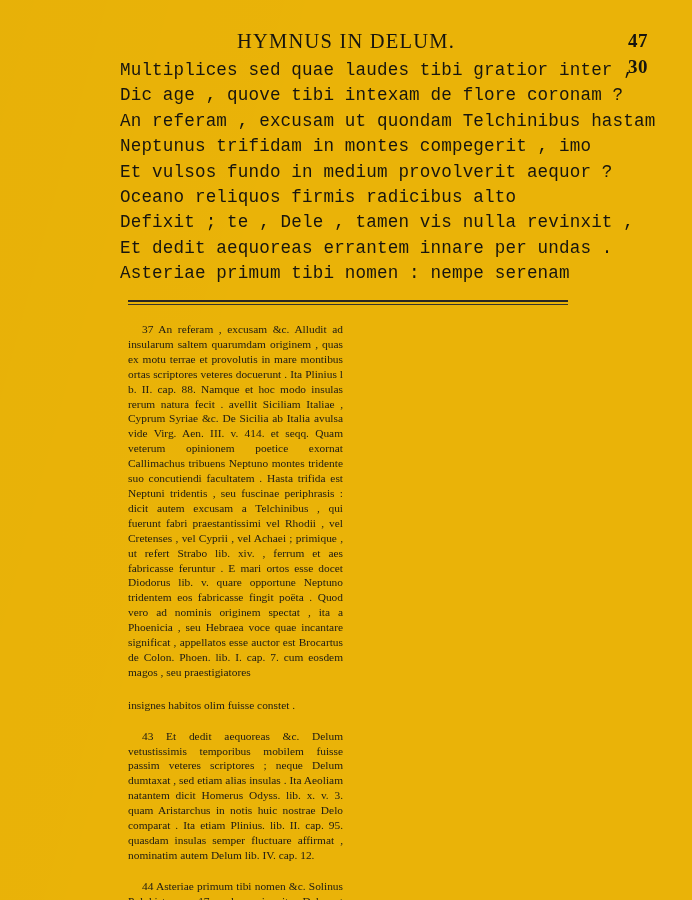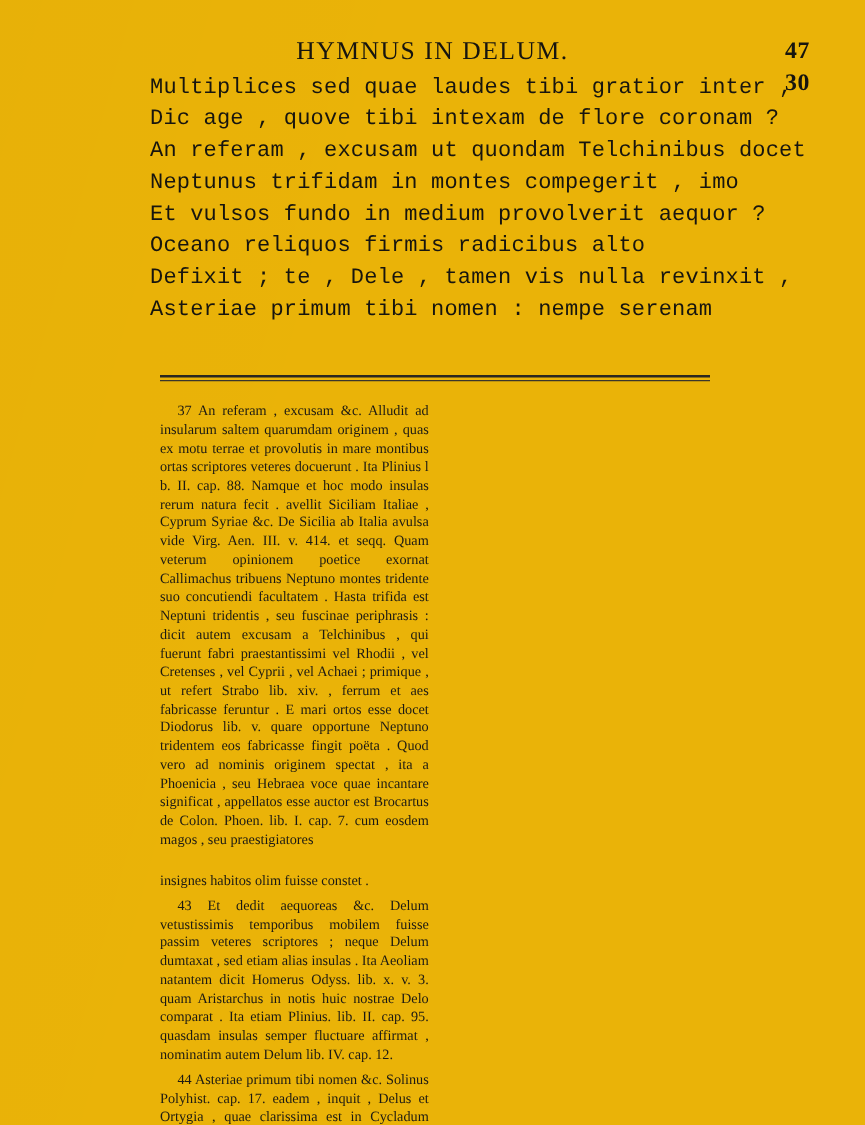--- a/index.html
+++ b/index.html
@@ -101,21 +101,21 @@
     font-size: 11.4px;
     line-height: 14.9px;
     text-align: justify;
     text-justify: inter-word;
     color: #1c1a14;
   }
   .note-para {
     margin: 0 0 0 0;
     text-indent: 14px;
   }
-  .note-para + .note-para { margin-top: 5px; }
+  .note-para + .note-para { margin-top: 16px; }
 
   
   .page:before {
     content: "";
     position: absolute;
     inset: 0;
     pointer-events: none;
     background: linear-gradient(105deg, rgba(0,0,0,0.012), rgba(0,0,0,0) 40%);
   }
 </style>
@@ -136,37 +136,41 @@
   <div class="verse">
     <div class="verse-line">
       <span>Multiplices sed quae laudes tibi gratior inter ,</span>
       <span class="lnum"></span>
     </div>
     <div class="verse-line">
       <span>Dic age , quove tibi intexam de flore coronam ?</span>
       <span class="lnum"></span>
     </div>
     <div class="verse-line">
-      <span>An referam , excusam ut quondam Telchinibus docet</span>
+      <span>An referam , excusam ut quondam Telchinibus hastam</span>
       <span class="lnum"></span>
     </div>
     <div class="verse-line">
       <span>Neptunus trifidam in montes compegerit , imo</span>
       <span class="lnum"></span>
     </div>
     <div class="verse-line">
       <span>Et vulsos fundo in medium provolverit aequor ?</span>
       <span class="lnum"></span>
     </div>
     <div class="verse-line">
       <span>Oceano reliquos firmis radicibus alto</span>
       <span class="lnum"></span>
     </div>
     <div class="verse-line">
       <span>Defixit ; te , Dele , tamen vis nulla revinxit ,</span>
+      <span class="lnum"></span>
+    </div>
+    <div class="verse-line">
+      <span>Et dedit aequoreas errantem innare per undas .</span>
       <span class="lnum"></span>
     </div>
     <div class="verse-line">
       <span>Asteriae primum tibi nomen : nempe serenam</span>
       <span class="lnum"></span>
     </div>
   </div>
 
   <div class="rule"></div>
 

